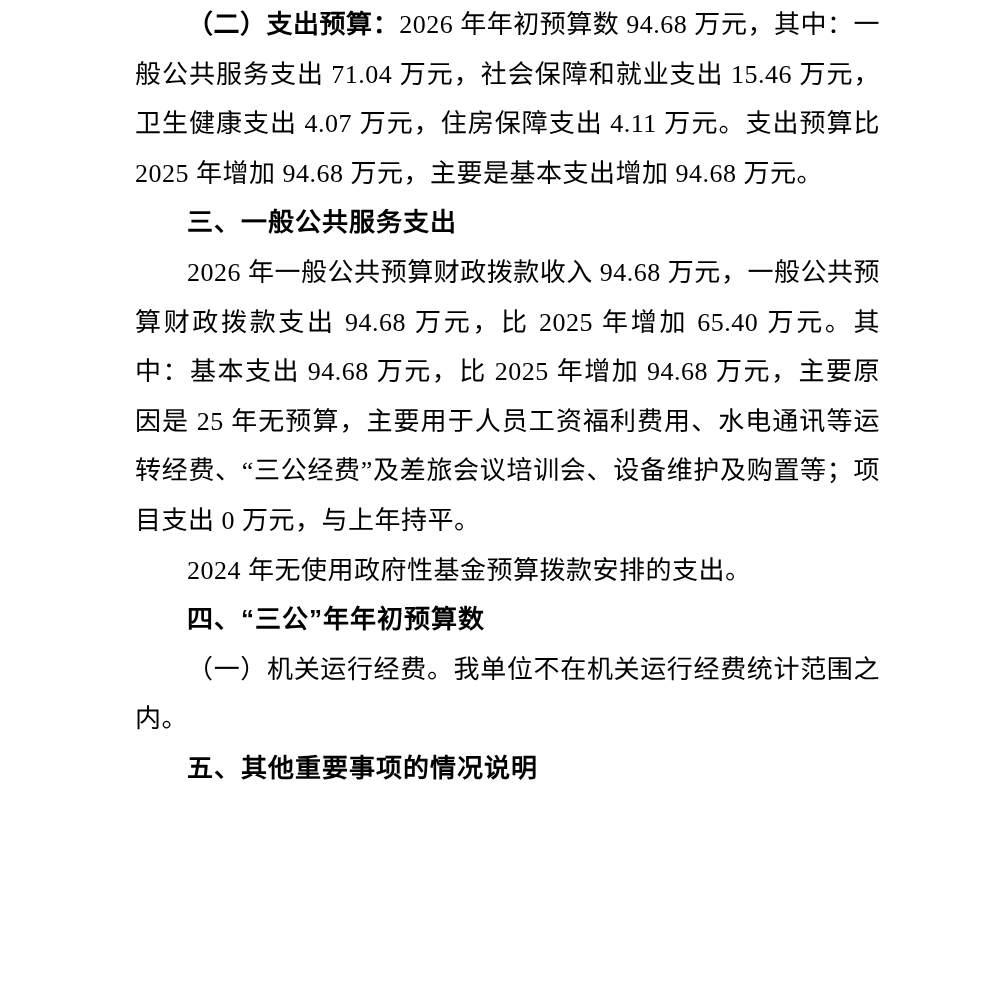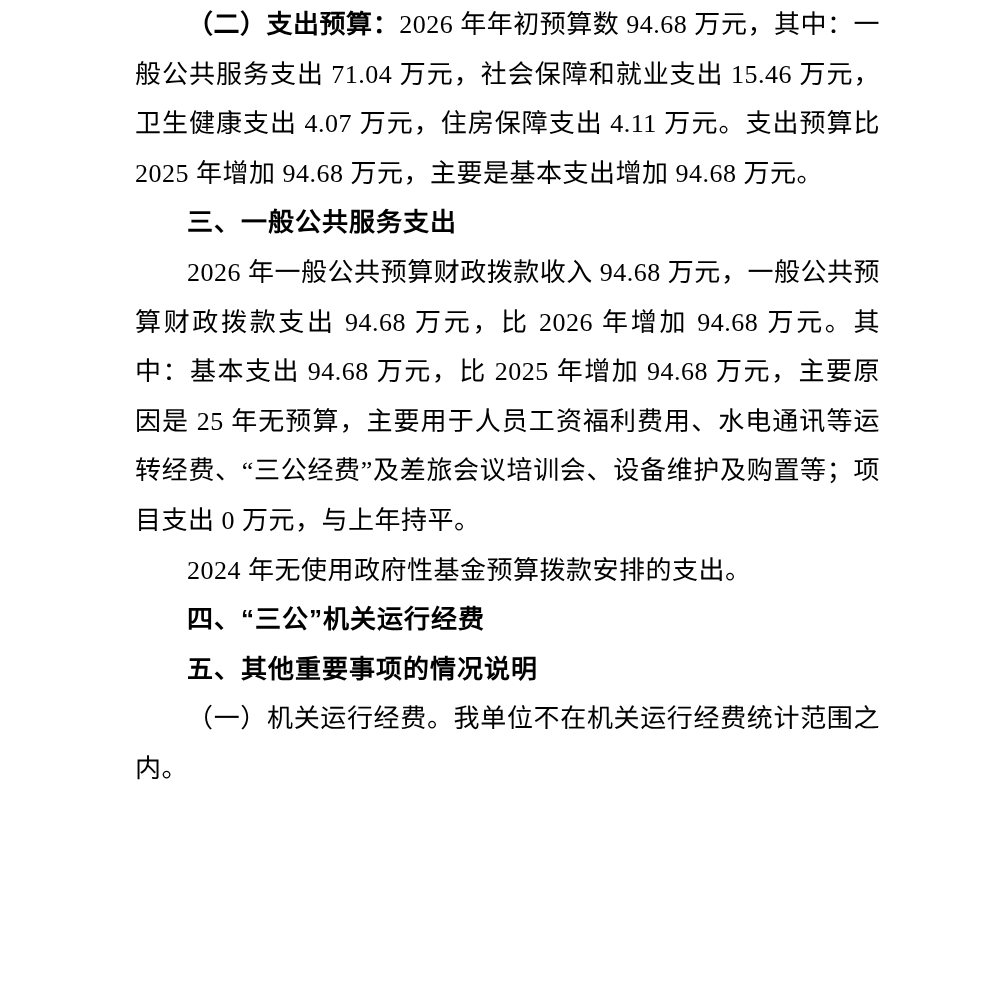--- a/index.html
+++ b/index.html
@@ -44,19 +44,19 @@
     font-weight: 700;
   }
 </style>
 </head>
 <body>
 
 <div id="page" style="background: rgb(255, 255, 255); color: rgb(0, 0, 0);">
   <div id="textblock">
       <p class="para"><span class="lead">（二）支出预算：</span><span>2026 年年初预算数 94.68 万元，其中：一般公共服务支出 71.04 万元，社会保障和就业支出 15.46 万元，卫生健康支出 4.07 万元，住房保障支出 4.11 万元。支出预算比 2025 年增加 94.68 万元，主要是基本支出增加 94.68 万元。</span></p>
       <p class="para heading">三、一般公共服务支出</p>
-      <p class="para">2026 年一般公共预算财政拨款收入 94.68 万元，一般公共预算财政拨款支出 94.68 万元，比 2026 年增加 94.68 万元。其中：基本支出 94.68 万元，比 2025 年增加 94.68 万元，主要原因是 25 年无预算，主要用于人员工资福利费用、水电通讯等运转经费、“三公经费”及差旅会议培训会、设备维护及购置等；项目支出 0 万元，与上年持平。</p>
+      <p class="para">2026 年一般公共预算财政拨款收入 94.68 万元，一般公共预算财政拨款支出 94.68 万元，比 2025 年增加 65.40 万元。其中：基本支出 94.68 万元，比 2025 年增加 94.68 万元，主要原因是 25 年无预算，主要用于人员工资福利费用、水电通讯等运转经费、“三公经费”及差旅会议培训会、设备维护及购置等；项目支出 0 万元，与上年持平。</p>
       <p class="para">2024 年无使用政府性基金预算拨款安排的支出。</p>
-      <p class="para heading">四、“三公”机关运行经费</p>
+      <p class="para heading">四、“三公”年年初预算数</p>
+      <p class="para">（一）机关运行经费。我单位不在机关运行经费统计范围之内。</p>
       <p class="para heading">五、其他重要事项的情况说明</p>
-      <p class="para">（一）机关运行经费。我单位不在机关运行经费统计范围之内。</p>
     </div>
 </div>
 
 </body></html>

